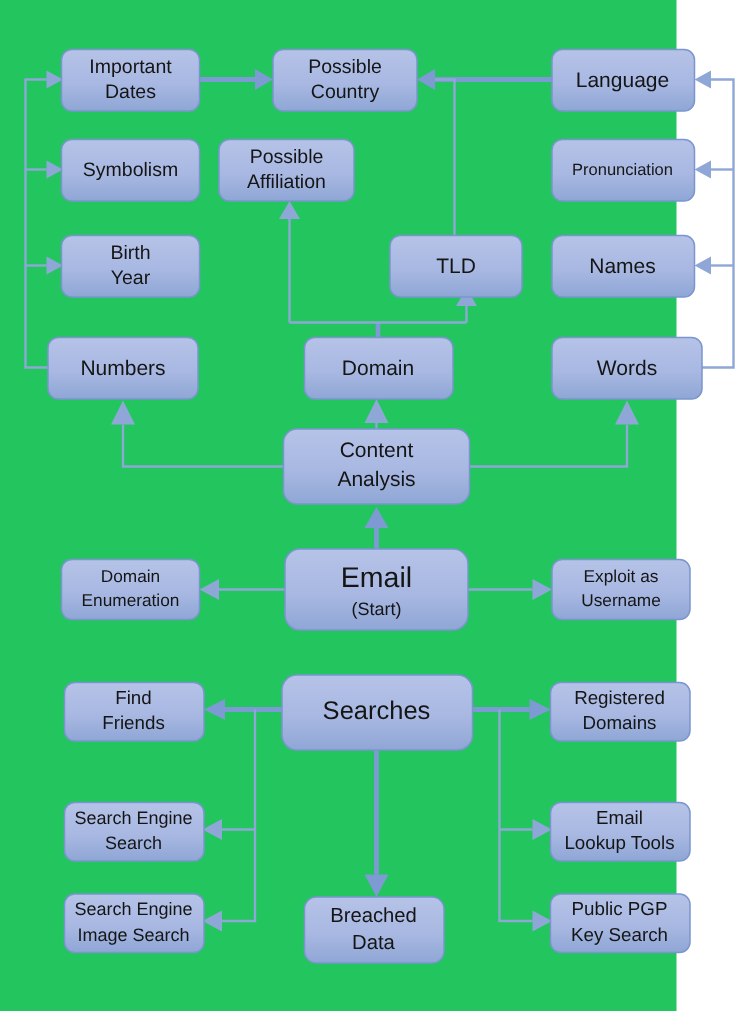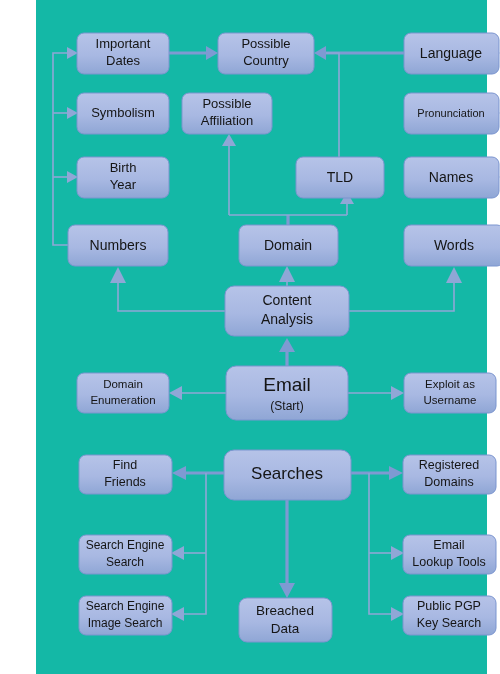--- a/index.html
+++ b/index.html
@@ -11,22 +11,21 @@
   body {
     width: 500px;
     height: 674px;
     overflow: hidden;
     font-family: "Liberation Sans", sans-serif;
   }
   #diagram-root {
     position: relative;
     width: 451px;
     height: 674px;
-    background: #14b8a6;
-    margin-left: 36px;
+    background: #22c55e;
   }
   svg#flow {
     display: block;
     width: 500px;
     height: 674px;
   }
   .node-rect {
     stroke: #7b95cf;
     stroke-width: 1;
   }

